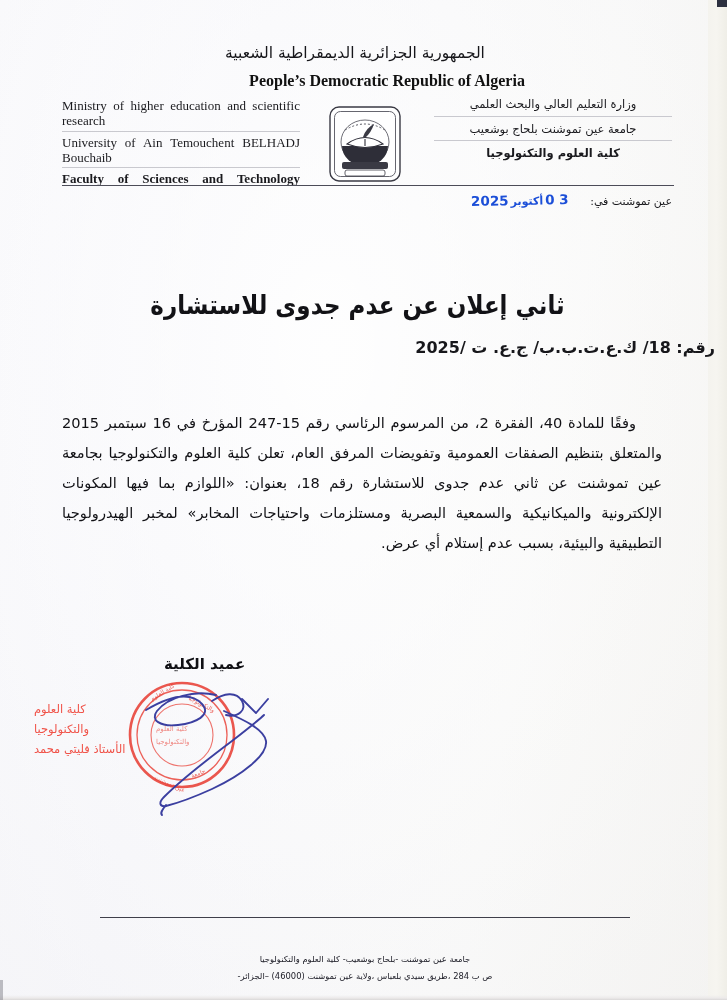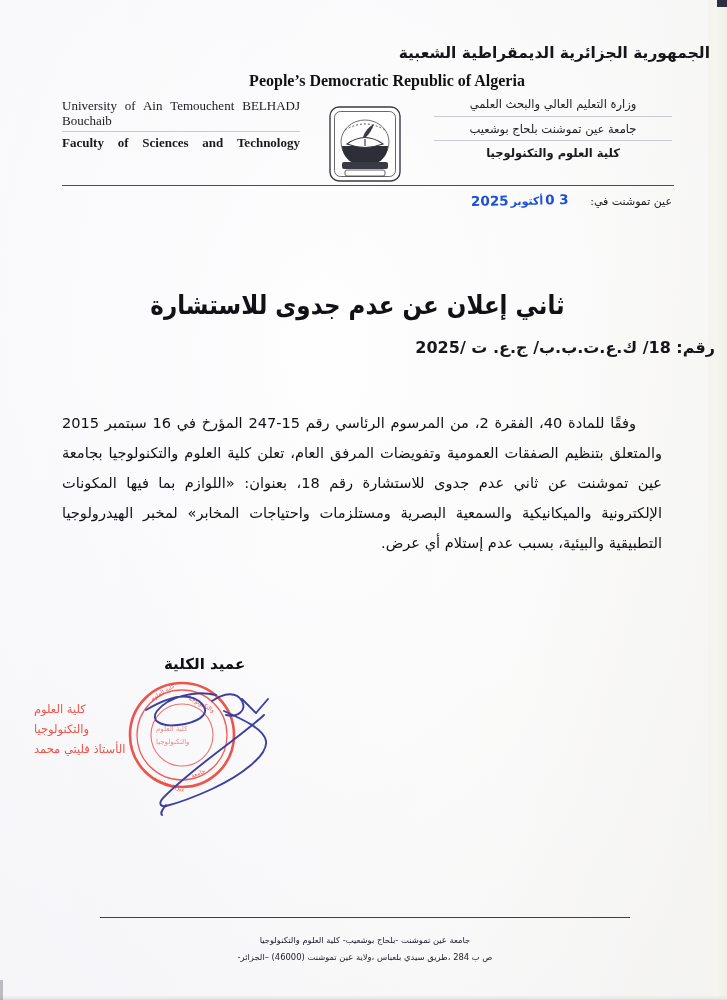--- a/index.html
+++ b/index.html
@@ -60,23 +60,24 @@
 
   .content {
     position: absolute;
     inset: 0;
   }
 
   
   .hdr-ar-title {
     position: absolute;
     top: 44px; left: 0; width: 710px;
+    text-align: center;
     font-family: "DejaVu Sans", sans-serif;
     font-size: 15.5px;
-    font-weight: 700;
+    font-weight: 400;
     color: #16161a;
     direction: rtl;
     letter-spacing: -0.2px;
   }
   .hdr-en-title {
     position: absolute;
     top: 72px; left: 0; width: 710px;
     text-align: center;
     font-family: "Liberation Serif", serif;
     font-size: 16px;
@@ -237,21 +238,21 @@
 
   
   .foot-rule {
     position: absolute;
     left: 100px; bottom: 82px;
     width: 530px; height: 0;
     border-top: 1.7px solid #3f3f4a;
   }
   .footer {
     position: absolute;
-    left: 60px; bottom: 35px;
+    left: 60px; bottom: 16px;
     width: 610px;
     text-align: center;
     direction: rtl;
     font-family: "DejaVu Sans", sans-serif;
     font-size: 8.4px;
     line-height: 1.95;
     color: #20202a;
   }
   .footer div { white-space: nowrap; }
 </style>
@@ -265,20 +266,21 @@
   <div class="edge-bottom-line"></div>
   <div class="edge-left-line"></div>
 
   <div class="content">
 
     <div class="hdr-ar-title">الجمهورية الجزائرية الديمقراطية الشعبية</div>
     <div class="hdr-en-title">People’s Democratic Republic of Algeria</div>
 
     <div class="hdr-cols">
       <div class="hdr-col-left">
+        <div class="hdr-row">Ministry of higher education  and scientific research</div>
         <div class="hdr-row">University of Ain Temouchent BELHADJ Bouchaib</div>
         <div class="hdr-row last">Faculty of Sciences and Technology</div>
       </div>
       <div class="hdr-col-right">
         <div class="hdr-row">وزارة التعليم العالي والبحث العلمي</div>
         <div class="hdr-row">جامعة عين تموشنت بلحاج بوشعيب</div>
         <div class="hdr-row last">كلية العلوم والتكنولوجيا</div>
       </div>
     </div>
 

